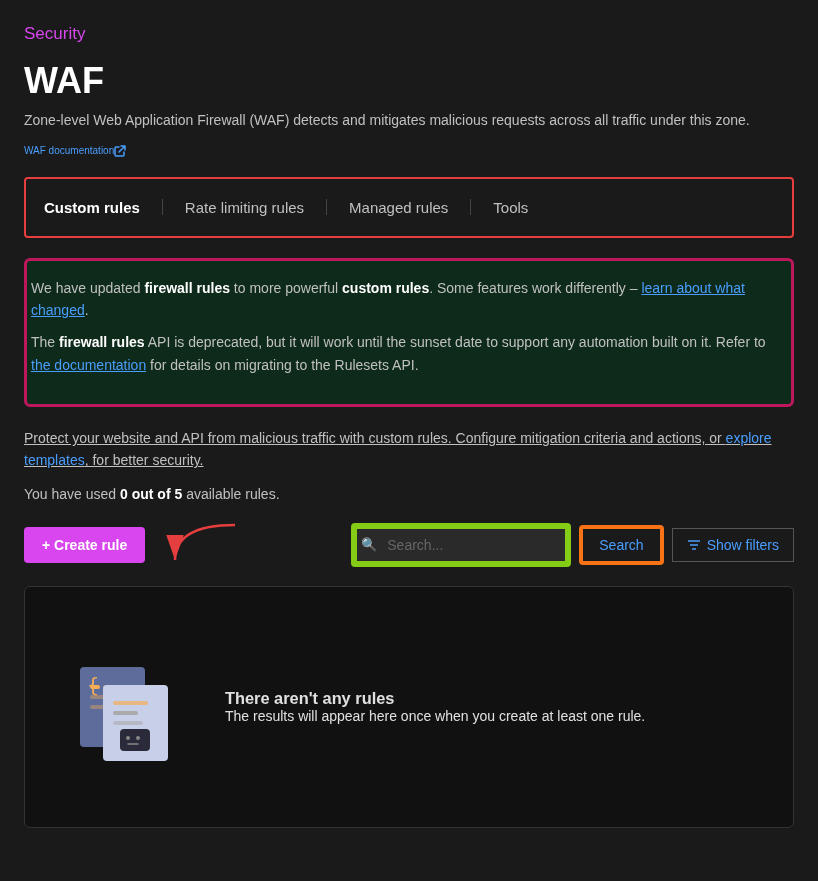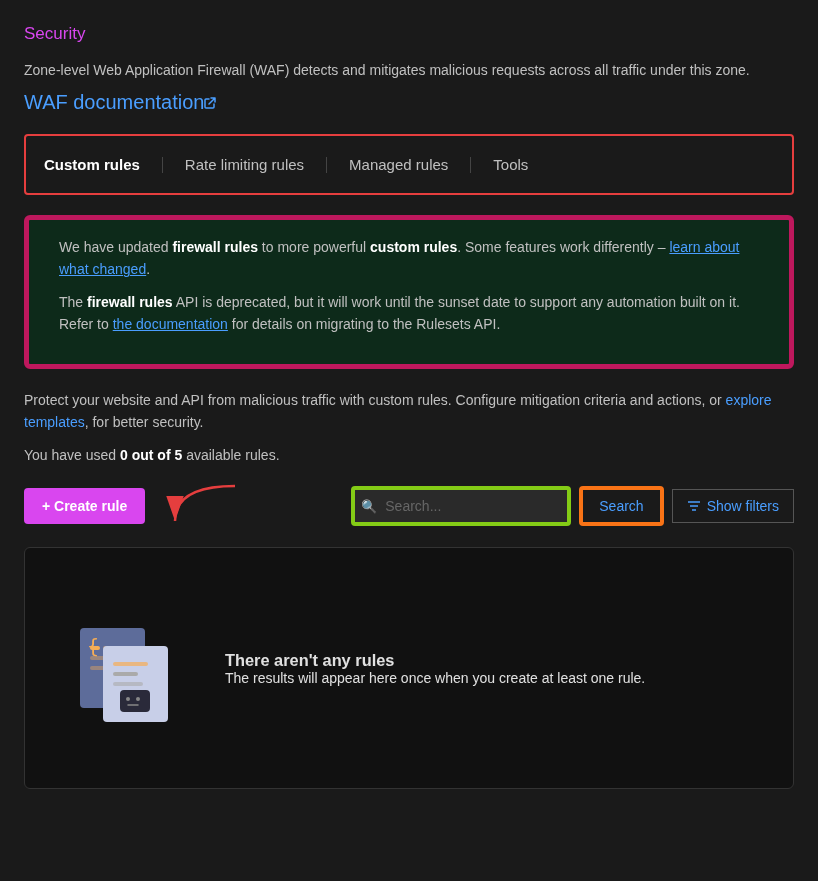--- a/index.html
+++ b/index.html
@@ -28,21 +28,21 @@
     }
     .page-description {
       color: #c0c0c0;
       font-size: 14px;
       line-height: 1.5;
       margin-bottom: 10px;
     }
     .waf-doc-link {
       color: #4a9eff;
       text-decoration: none;
-      font-size: 20px;
+      font-size: 10px;
       display: inline-flex;
       align-items: center;
       gap: 0;
       margin-bottom: 20px;
     }
     .tabs-container {
       border: 2px solid #e53e3e;
       border-radius: 4px;
       padding: 14px 18px;
       display: flex;
@@ -67,23 +67,23 @@
       font-weight: 600;
     }
     .tab-divider {
       width: 1px;
       height: 16px;
       background: #444;
       margin: 0 4px;
     }
     .info-banner {
       background: #0d2a1a;
-      border: 5px solid #be185d;
+      border: 3px solid #be185d;
       border-radius: 6px;
-      padding: 16px 30px;
+      padding: 16px 4px;
       margin-bottom: 20px;
       line-height: 1.6;
     }
     .info-banner p {
       color: #c0c0c0;
       margin-bottom: 10px;
       font-size: 14px;
     }
     .info-banner p:last-child {
       margin-bottom: 12px;
@@ -94,20 +94,21 @@
     }
     .info-banner a {
       color: #4a9eff;
       text-decoration: underline;
     }
     .protect-text {
       color: #c0c0c0;
       font-size: 14px;
       line-height: 1.6;
       margin-bottom: 14px;
+      text-decoration: underline;
     }
     .protect-text a {
       color: #4a9eff;
       text-decoration: none;
     }
     .rules-count {
       color: #c0c0c0;
       font-size: 14px;
       margin-bottom: 18px;
     }
@@ -151,21 +152,21 @@
       align-items: center;
     }
     .search-icon-inner {
       position: absolute;
       left: 10px;
       color: #777;
       font-size: 13px;
     }
     .search-input {
       background: #2a2a2a;
-      border: 4px solid #84cc16;
+      border: 6px solid #84cc16;
       border-radius: 4px;
       padding: 8px 12px 8px 30px;
       color: #c0c0c0;
       font-size: 14px;
       width: 220px;
       outline: none;
     }
     .search-input::placeholder { color: #666; }
     .search-btn {
       background: transparent;
@@ -204,20 +205,21 @@
       height: 120px;
     }
   </style>
 </head>
 <body>
 
 <div class="page-container">
 
   
   <div class="section-label">Security</div>
+  <h1 class="page-title">WAF</h1>
   <p class="page-description">Zone-level Web Application Firewall (WAF) detects and mitigates malicious requests across all traffic under this zone.</p>
   <a href="#" class="waf-doc-link">
     <span>WAF documentation</span>
     <svg width="12" height="12" viewBox="0 0 12 12" fill="none">
       <path d="M10 7v3a1 1 0 01-1 1H2a1 1 0 01-1-1V3a1 1 0 011-1h3M7 1h4v4M5 7L11 1" stroke="#4a9eff" stroke-width="1.5" stroke-linecap="round" stroke-linejoin="round"></path>
     </svg>
   </a>
 
   
   <div class="tabs-container">

